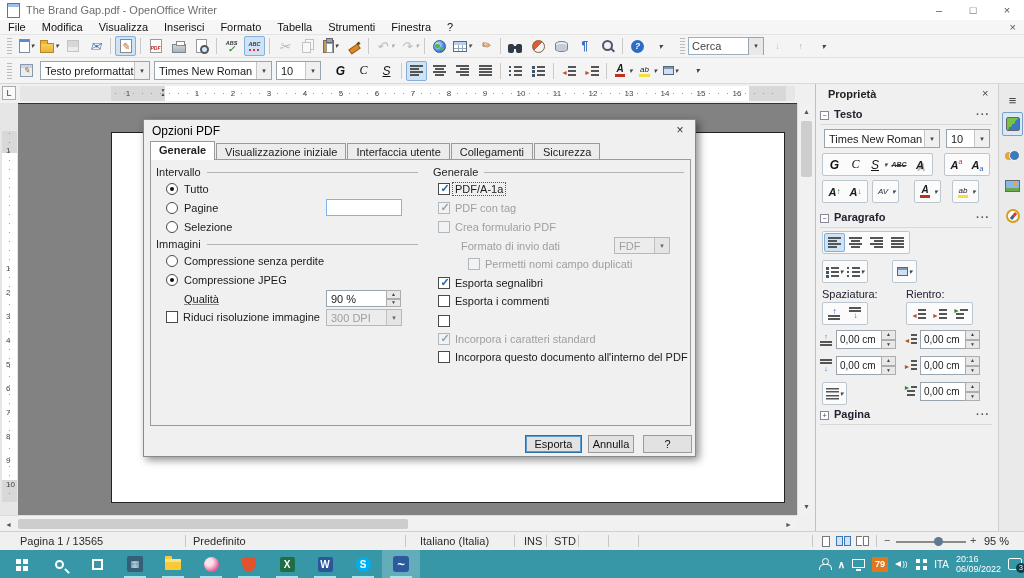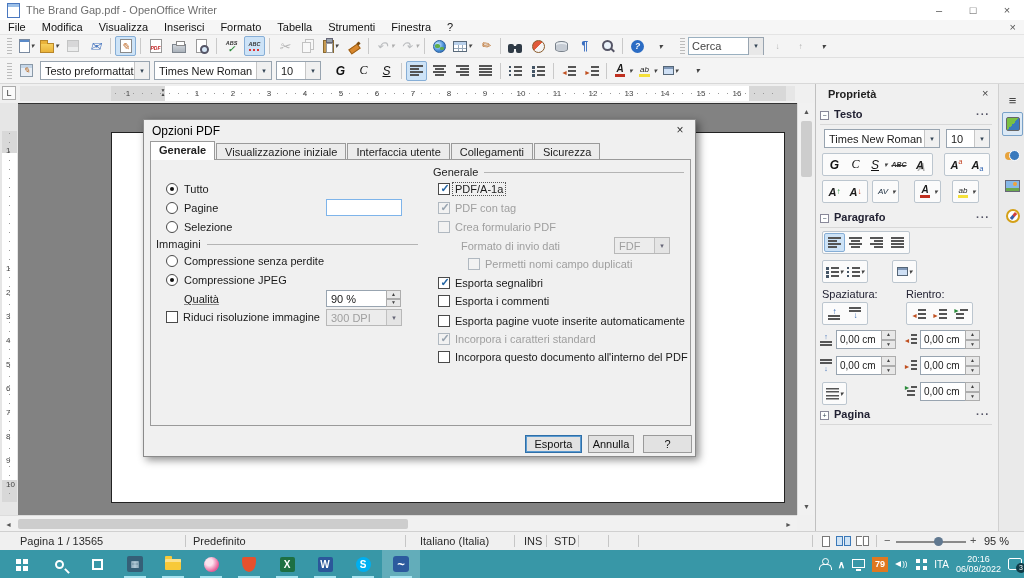--- a/index.html
+++ b/index.html
@@ -241,21 +241,21 @@
   .t-person::after{content:"";position:absolute;left:0;top:6px;width:11px;height:5px;border-radius:5px 5px 0 0;border:1.5px solid #fff;border-bottom:none;}
   .t-chev{font-size:10px;font-weight:bold;}
   .t-mon{width:13px;height:9px;border:1.5px solid #fff;position:relative;margin-top:-2px;}
   .t-mon::after{content:"";position:absolute;left:3px;bottom:-4px;width:5px;height:2px;background:#fff;}
   .t-temp{width:16px;height:15px;background:#e07820;color:#fff;font-size:9px;font-weight:bold;display:flex;align-items:center;justify-content:center;}
   .t-spk{width:14px;height:12px;position:relative;}
   .t-spk::before{content:"";position:absolute;left:0;top:3px;border-top:3px solid transparent;border-bottom:3px solid transparent;border-right:6px solid #fff;}
   .t-spk::after{content:"))";position:absolute;left:7px;top:1px;font-size:8px;color:#fff;}
   .t-quad{width:4px;height:4px;background:#fff;box-shadow:7px 0 0 #fff,0 7px 0 #fff,7px 7px 0 #fff;margin:-7px 7px 0 0;}
   .t-ita{font-size:10px;}
-  .t-clock{font-size:9px;line-height:10px;text-align:center;}
+  .t-clock{font-size:9px;line-height:10px;}
   .t-notif{width:14px;height:12px;border:1.5px solid #fff;border-radius:2px;position:relative;}
   .t-notif .bdg{position:absolute;right:-5px;bottom:-4px;background:#0f3a46;color:#fff;font-size:7px;width:10px;height:10px;border-radius:50%;line-height:10px;text-align:center;}
 </style>
 </head>
 <body>
 
 <div id="screen">
 
   <div id="titlebar" class="abs">
     <span class="appico"></span>
@@ -523,20 +523,24 @@
     </div>
     <div class="tabs">
       <span class="tab active">Generale</span>
       <span class="tab">Visualizzazione iniziale</span>
       <span class="tab">Interfaccia utente</span>
       <span class="tab">Collegamenti</span>
       <span class="tab">Sicurezza</span>
     </div>
     <div class="pane"></div>
 
+    <div class="grp" style="left:12px;top:46px;width:262px;">
+      <span class="gl">Intervallo</span>
+        <span class="ln2"></span>
+    </div>
     <span class="rb sel" style="left:22px;top:63px;"></span>
     <span class="lbl" style="left:40px;top:63px;">Tutto</span>
     <span class="rb" style="left:22px;top:82px;"></span>
     <span class="lbl" style="left:40px;top:82px;">Pagine</span>
     <input class="dinput" style="left: 182px; top: 79px; width: 76px;">
     <span class="rb" style="left:22px;top:101px;"></span>
     <span class="lbl" style="left:40px;top:101px;">Selezione</span>
 
     <div class="grp" style="left:12px;top:118px;width:262px;">
       <span class="gl">Immagini</span>
@@ -576,21 +580,20 @@
       <span class="cval">FDF</span>
         <span class="car">▾</span>
     </span>
     <span class="cb dis" style="left:324px;top:138px;"></span>
     <span class="lbl dis" style="left:341px;top:138px;">Permetti nomi campo duplicati</span>
     <span class="cb on" style="left:294px;top:157px;"></span>
     <span class="lbl" style="left:311px;top:157px;">Esporta segnalibri</span>
     <span class="cb" style="left:294px;top:175px;"></span>
     <span class="lbl" style="left:311px;top:175px;">Esporta i commenti</span>
     <span class="cb" style="left:294px;top:195px;"></span>
-    <span class="lbl" style="left:311px;top:195px;">Esporta pagine vuote inserite automaticamente</span>
     <span class="cb on dis" style="left:294px;top:213px;"></span>
     <span class="lbl dis" style="left:311px;top:213px;">Incorpora i caratteri standard</span>
     <span class="cb" style="left:294px;top:231px;"></span>
     <span class="lbl" style="left:311px;top:231px;">Incorpora questo documento all'interno del PDF</span>
 
     <span class="dbtn default" style="left:381px;top:315px;width:57px;">Esporta</span>
     <span class="dbtn" style="left:444px;top:315px;width:46px;">Annulla</span>
     <span class="dbtn" style="left:499px;top:315px;width:49px;">?</span>
   </div>
 

